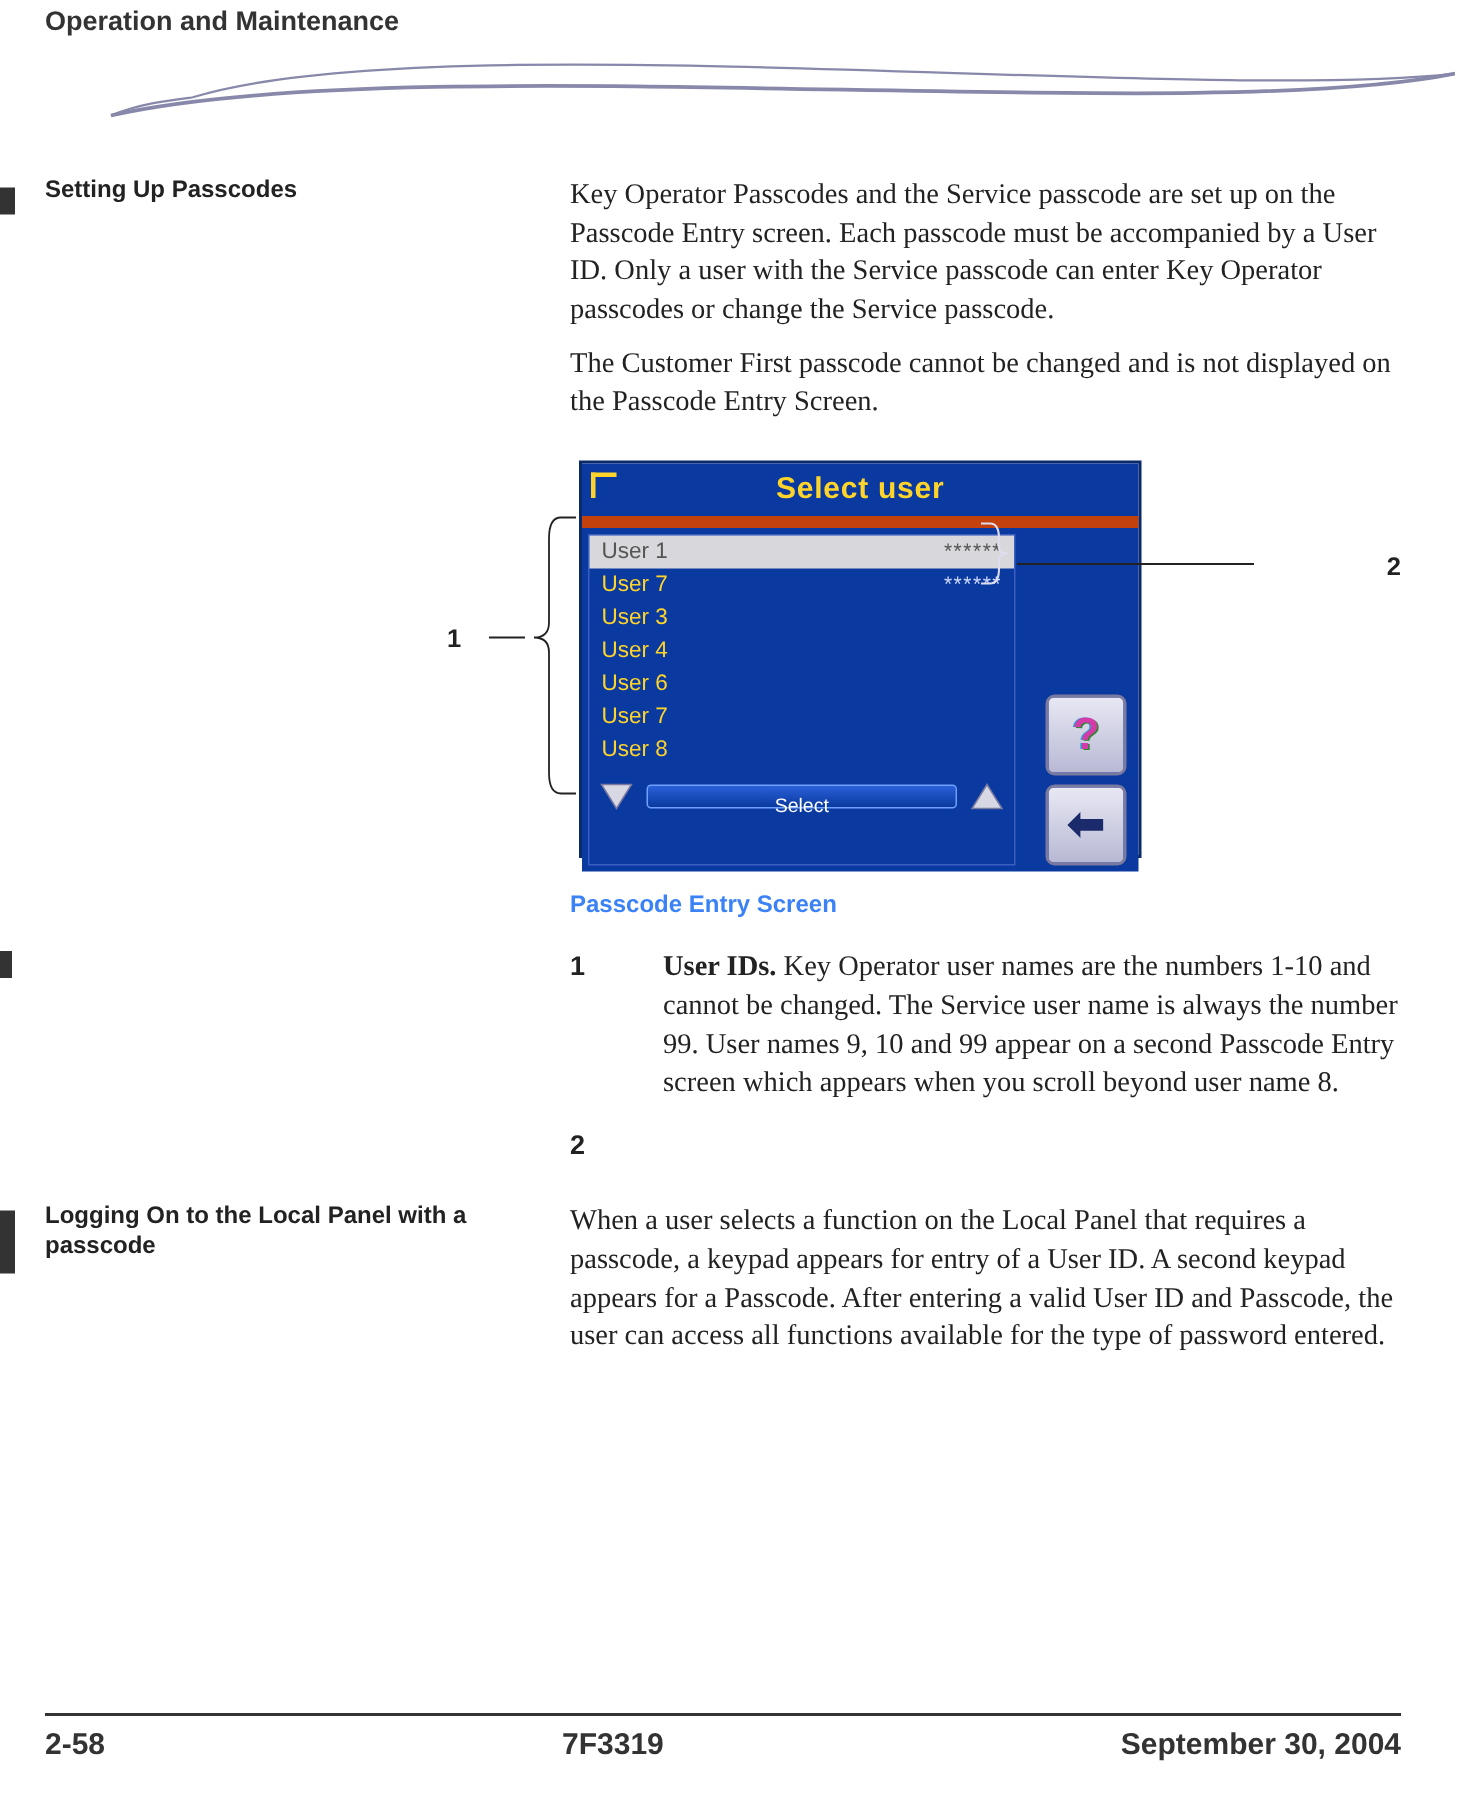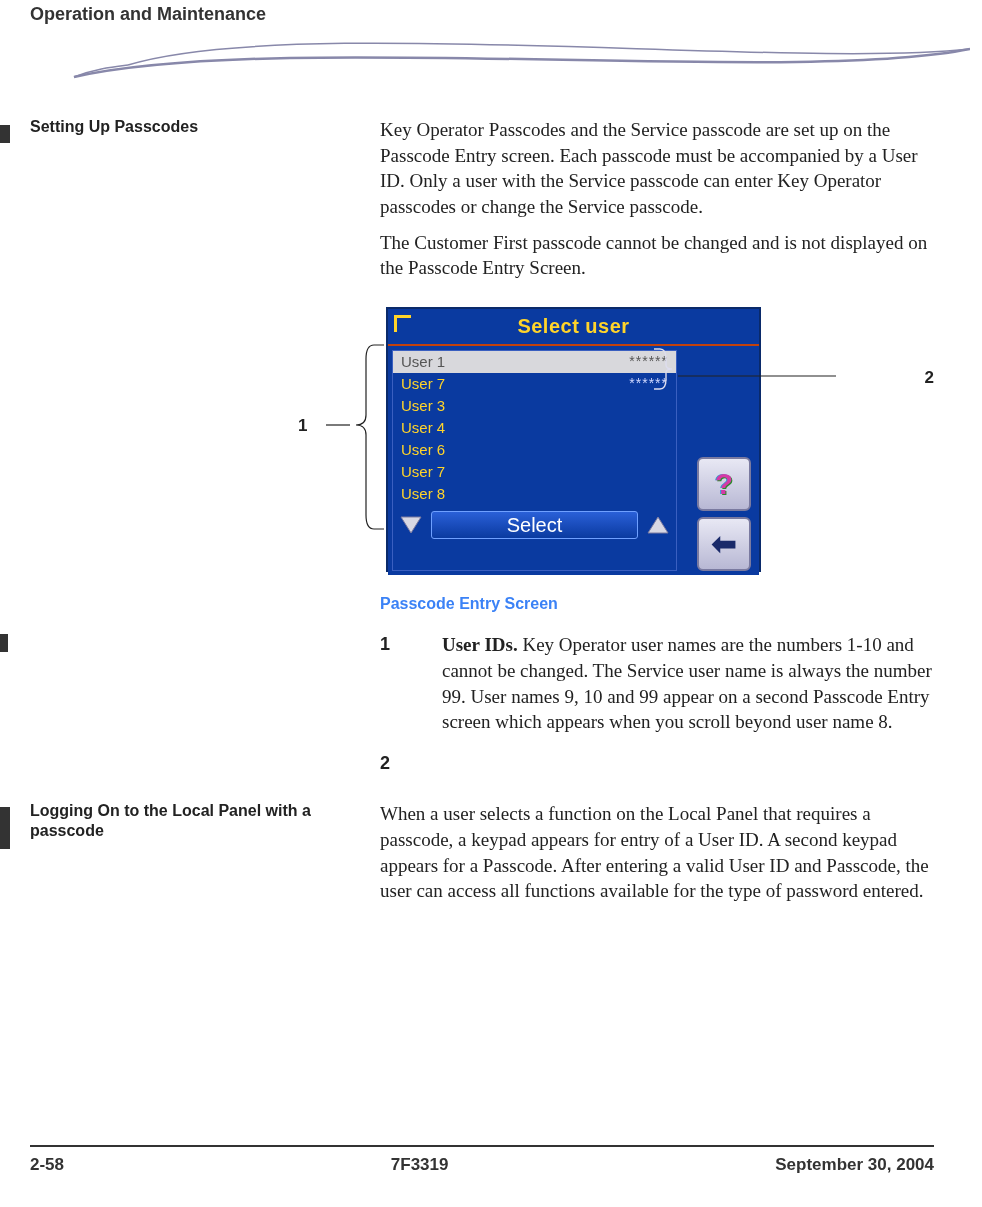--- a/index.html
+++ b/index.html
@@ -118,21 +118,21 @@
   .panel-title {
     background: #0a3aa0;
     color: #ffd42a;
     font-family: Verdana, Arial, sans-serif;
     font-weight: bold;
     font-size: 20px;
     text-align: center;
     padding: 4px 0;
     letter-spacing: 0.5px;
     position: relative;
-    border-bottom: 2px solid #c2410c;
+    border-bottom: 8px solid #c2410c;
   }
   .panel-title::before {
     content: "";
     position: absolute;
     left: 6px; top: 6px;
     width: 14px; height: 14px;
     border-left: 3px solid #ffd42a;
     border-top: 3px solid #ffd42a;
   }
   .panel-body {
@@ -173,26 +173,26 @@
     display: flex;
     align-items: center;
     justify-content: space-between;
     height: 40px;
     padding: 2px 4px;
   }
   .tri-btn { width: 28px; height: 24px; }
   .select-btn {
     flex: 1 1 auto;
     margin: 0 6px;
-    height: 28px;
+    height: 16px;
     background: linear-gradient(#2a60d8, #0a3aa0);
     border: 1px solid #6fa0ff;
     color: #fff;
     font-family: Verdana, Arial, sans-serif;
-    font-size: 20px;
+    font-size: 13px;
     text-align: center;
     line-height: 26px;
     border-radius: 3px;
   }
   .side-btns {
     flex: 0 0 58px;
     display: flex;
     flex-direction: column;
     justify-content: flex-end;
     gap: 6px;
@@ -243,21 +243,21 @@
     position: absolute;
     left: 30px;
     right: 48px;
     bottom: 32px;
     border-top: 2px solid #333;
     padding-top: 8px;
     display: flex;
     justify-content: space-between;
     font-family: Verdana, Arial, sans-serif;
     font-weight: bold;
-    font-size: 17px;
+    font-size: 20px;
     color: #333;
   }
   .brace-right {
     position: absolute;
     left: 354px;
     top: 52px;
     height: 44px;
     width: 28px;
   }
 </style>

